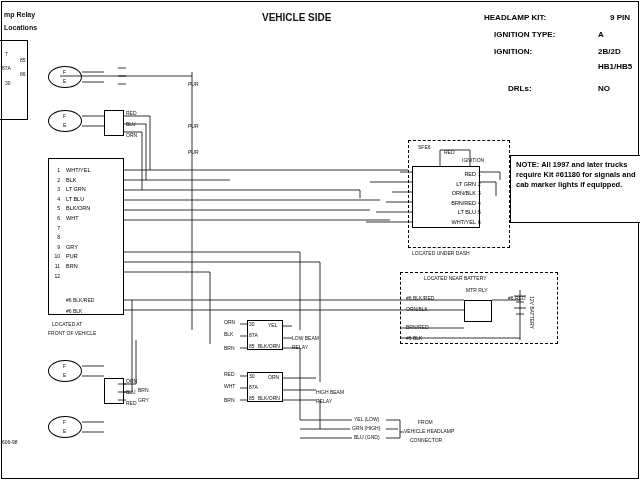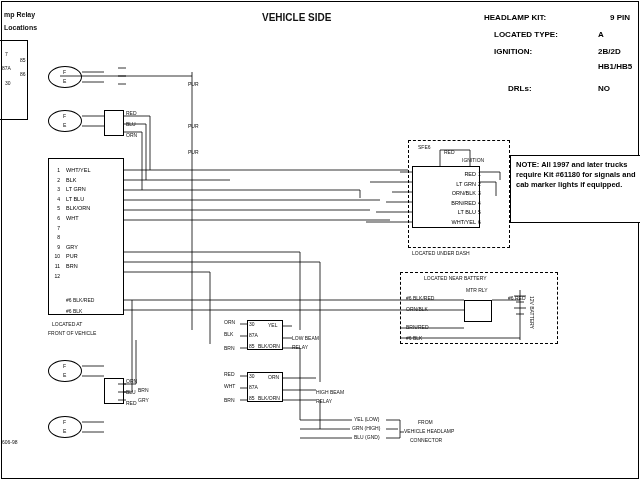--- a/index.html
+++ b/index.html
@@ -90,21 +90,21 @@
 <body>
 
 <div id="root">
 
   <div class="box" style="left:1px; top:1px; width:638px; height:478px;"></div>
 
   <div class="lbl big b" style="left:262px; top:12px;">VEHICLE SIDE</div>
 
   <div class="hdr-row" style="left:484px; top:13px;">HEADLAMP KIT:</div>
   <div class="hdr-row" style="left:576px; top:13px;margin-left:34px;">9 PIN</div>
-  <div class="hdr-row" style="left:494px; top:30px;">LOCATED TYPE:</div>
+  <div class="hdr-row" style="left:494px; top:30px;">IGNITION TYPE:</div>
   <div class="hdr-row" style="left:598px; top:30px;">A</div>
   <div class="hdr-row" style="left:494px; top:47px;">IGNITION:</div>
   <div class="hdr-row" style="left:598px; top:47px;">2B/2D</div>
   <div class="hdr-row" style="left:598px; top:62px;">HB1/HB5</div>
   <div class="hdr-row" style="left:508px; top:84px;">DRLs:</div>
   <div class="hdr-row" style="left:598px; top:84px;">NO</div>
 
   <div class="lbl med b" style="left:4px; top:11px;">mp Relay</div>
   <div class="lbl med b" style="left:4px; top:24px;">Locations</div>
   <div class="box" style="left:-20px; top:40px; width:48px; height:80px;"></div>

